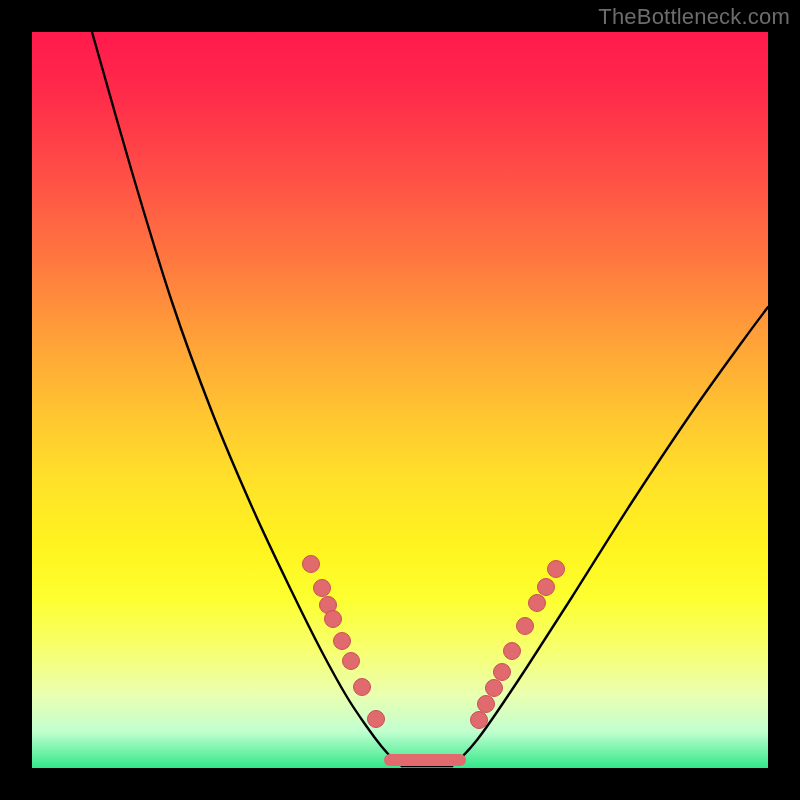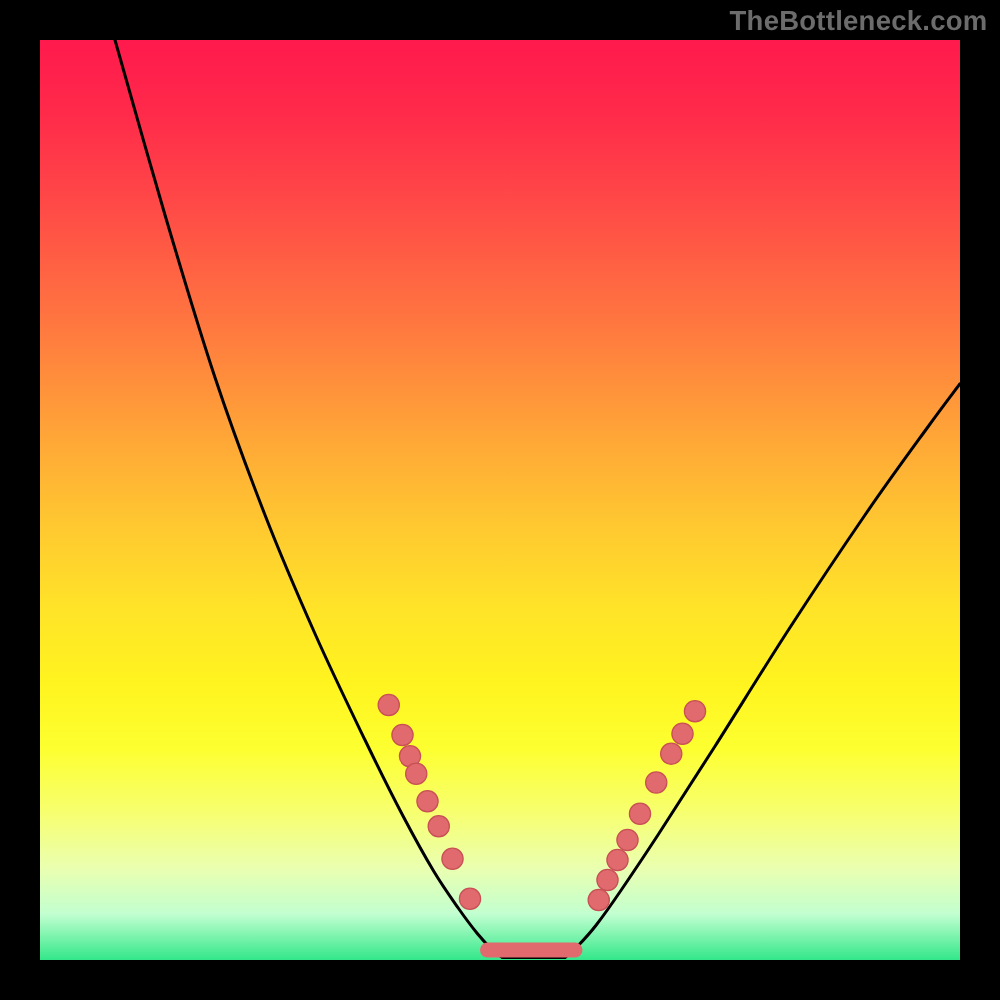--- a/index.html
+++ b/index.html
@@ -47,21 +47,21 @@
       #33e789 100%
     );
   }
   .watermark {
     position: absolute;
     top: 4px;
     right: 10px;
     color: #6c6c6c;
     font-size: 22px;
     letter-spacing: 0.2px;
-    font-weight: 700;
+    font-weight: 400;
   }
   svg.curves {
     position: absolute;
     inset: 0;
   }
 </style>
 </head>
 <body>
 
 <div class="frame">

